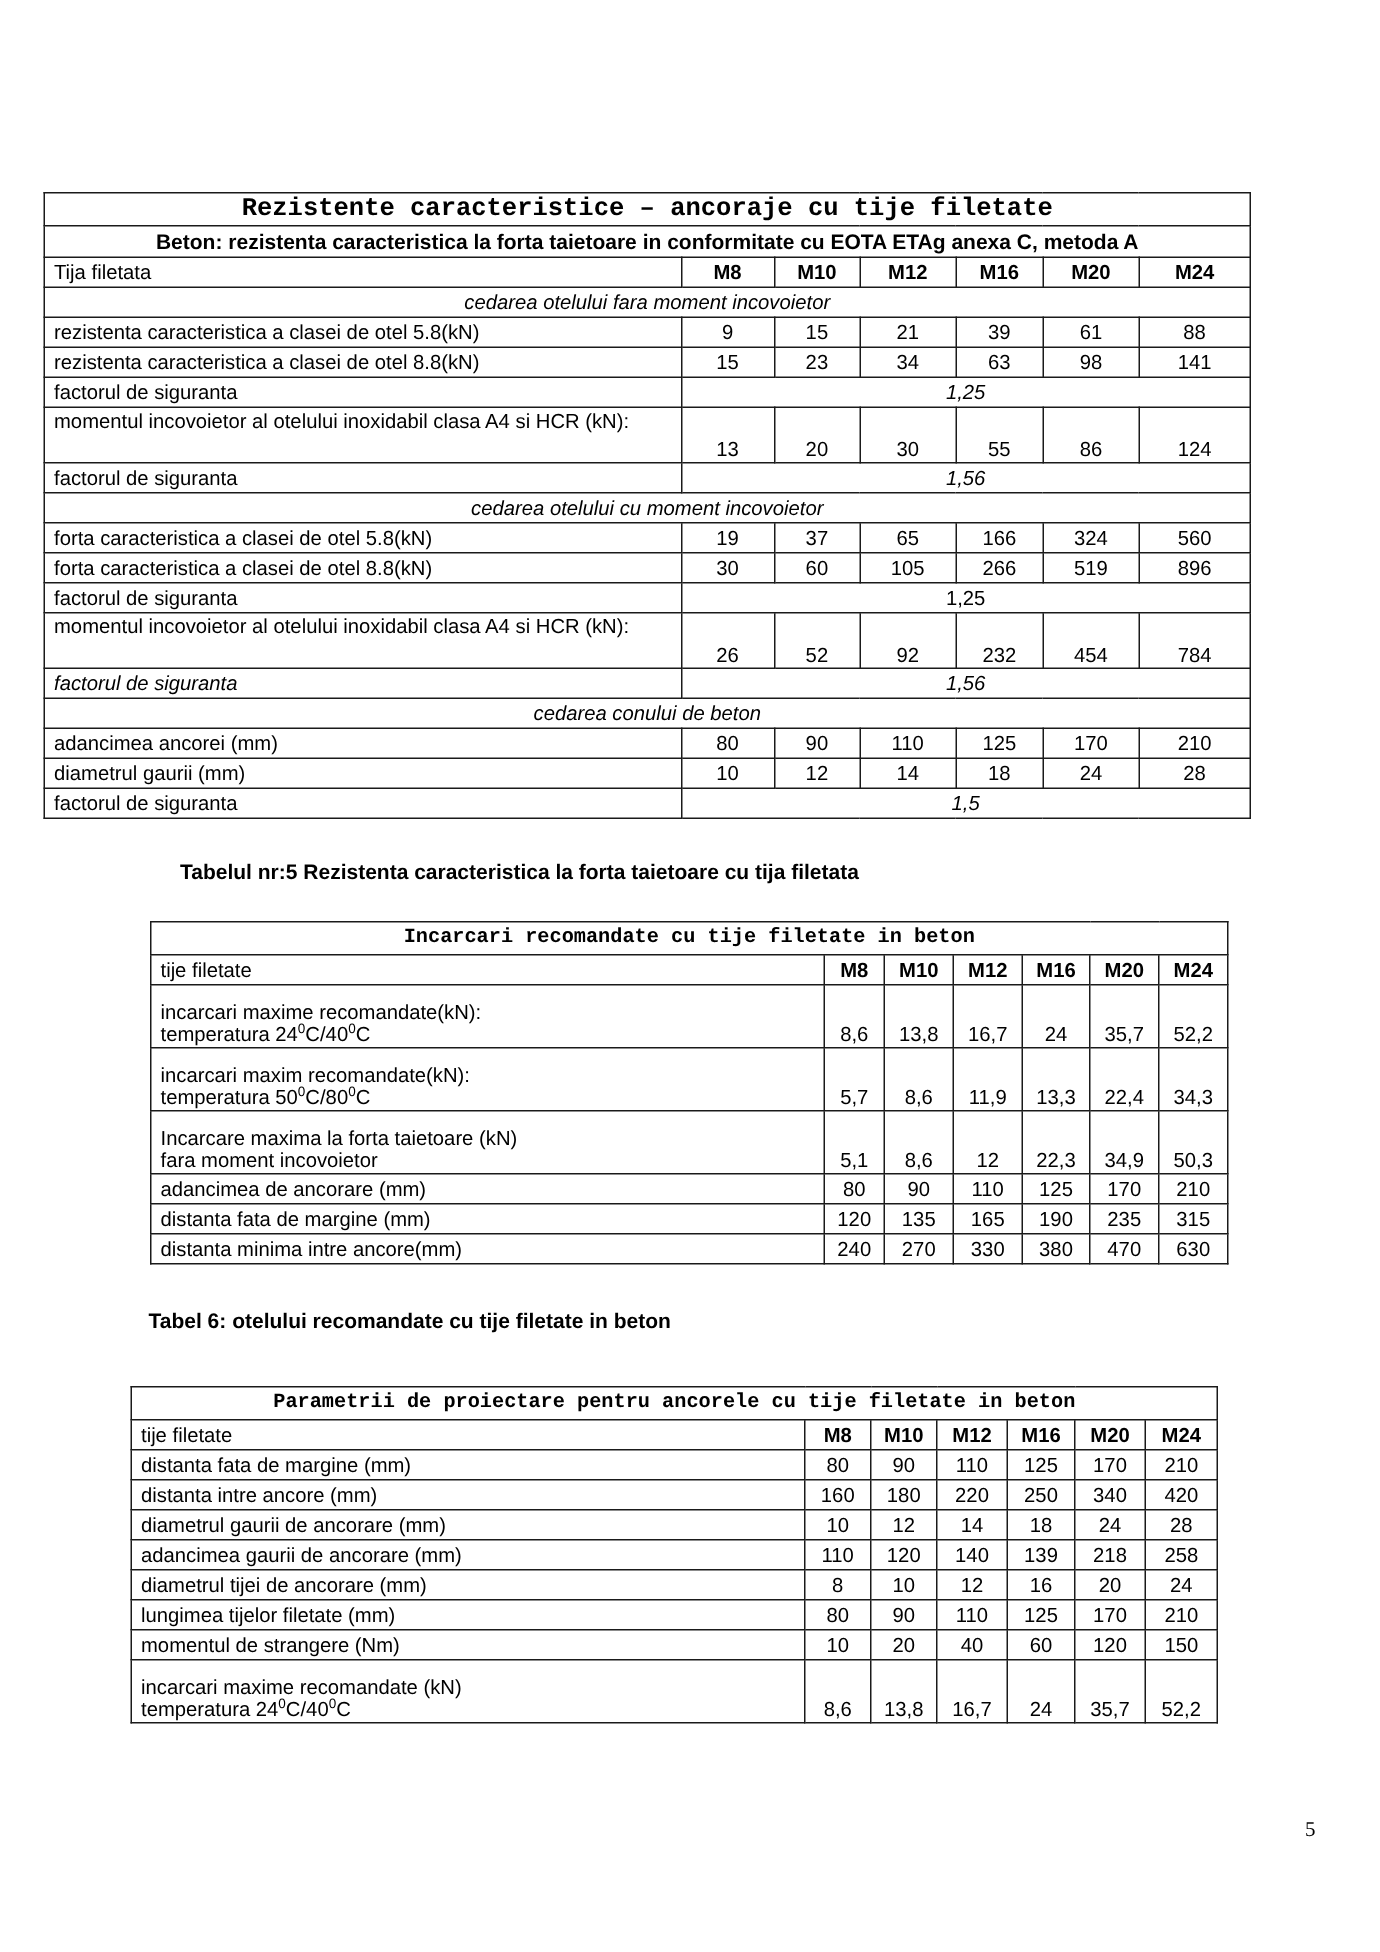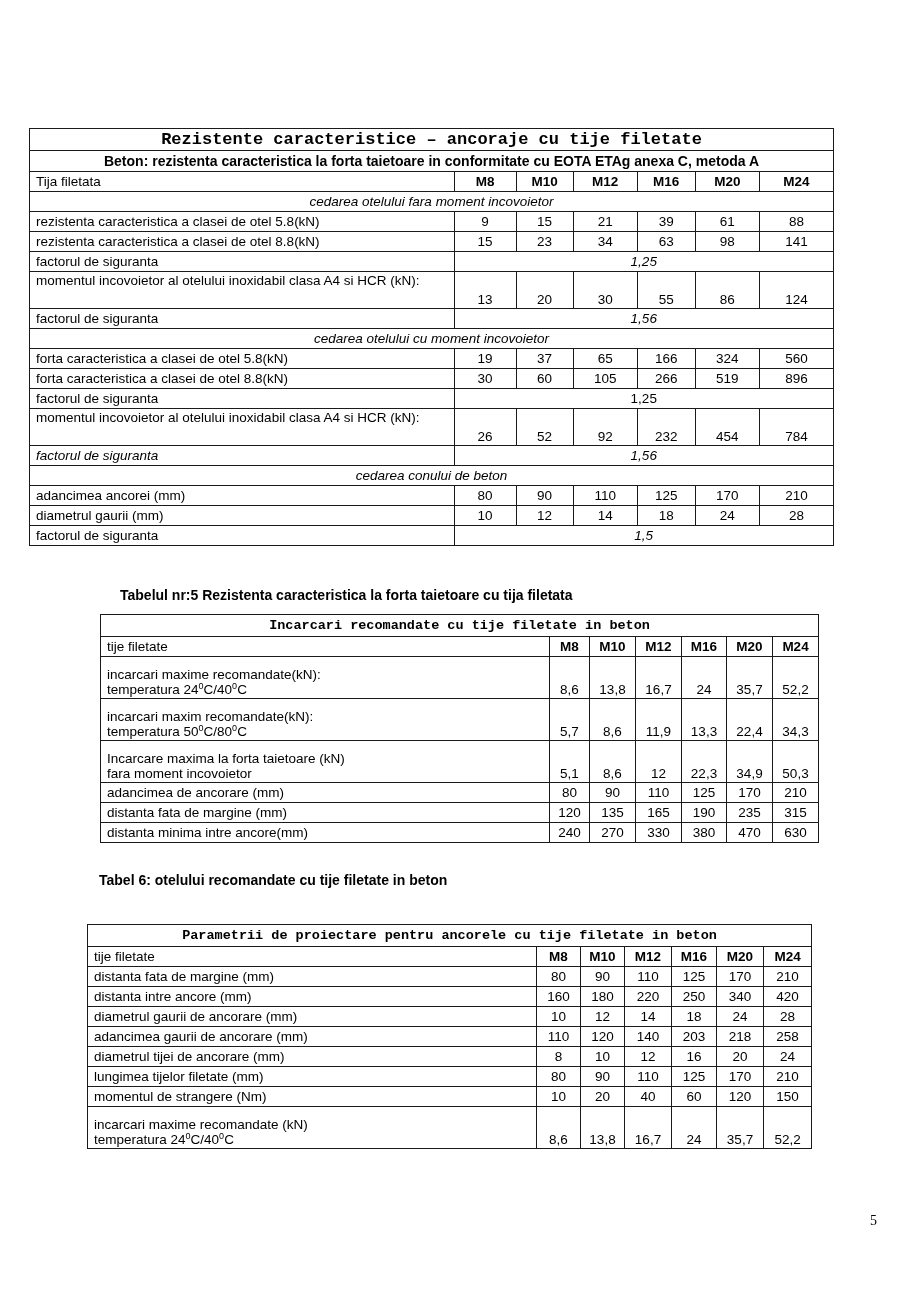--- a/index.html
+++ b/index.html
@@ -156,21 +156,21 @@
     <td class="num">24</td>
     <td class="num">28</td>
   </tr>
   <tr class="row">
     <td>factorul de siguranta</td>
     <td colspan="6" class="num ital">1,5</td>
   </tr>
 </tbody>
   </table>
 
-<div class="caption" style="left:120px; top:587px;">Tabelul nr:5 Rezistenta caracteristica la forta taietoare cu tija filetata</div>
+<div class="caption" style="left:120px; top:573px;">Tabelul nr:5 Rezistenta caracteristica la forta taietoare cu tija filetata</div>
 
 <table id="t2" style="left:100px; top:614px; width:718px;">
   <colgroup>
     <col style="width:449px">
       <col style="width:40px">
       <col style="width:46px">
       <col style="width:46px">
       <col style="width:45px">
       <col style="width:46px">
       <col style="width:46px">
@@ -304,21 +304,21 @@
     <td class="num">14</td>
     <td class="num">18</td>
     <td class="num">24</td>
     <td class="num">28</td>
   </tr>
   <tr class="row">
     <td>adancimea gaurii de ancorare (mm)</td>
     <td class="num">110</td>
     <td class="num">120</td>
     <td class="num">140</td>
-    <td class="num">203</td>
+    <td class="num">139</td>
     <td class="num">218</td>
     <td class="num">258</td>
   </tr>
   <tr class="row">
     <td>diametrul tijei de ancorare (mm)</td>
     <td class="num">8</td>
     <td class="num">10</td>
     <td class="num">12</td>
     <td class="num">16</td>
     <td class="num">20</td>

